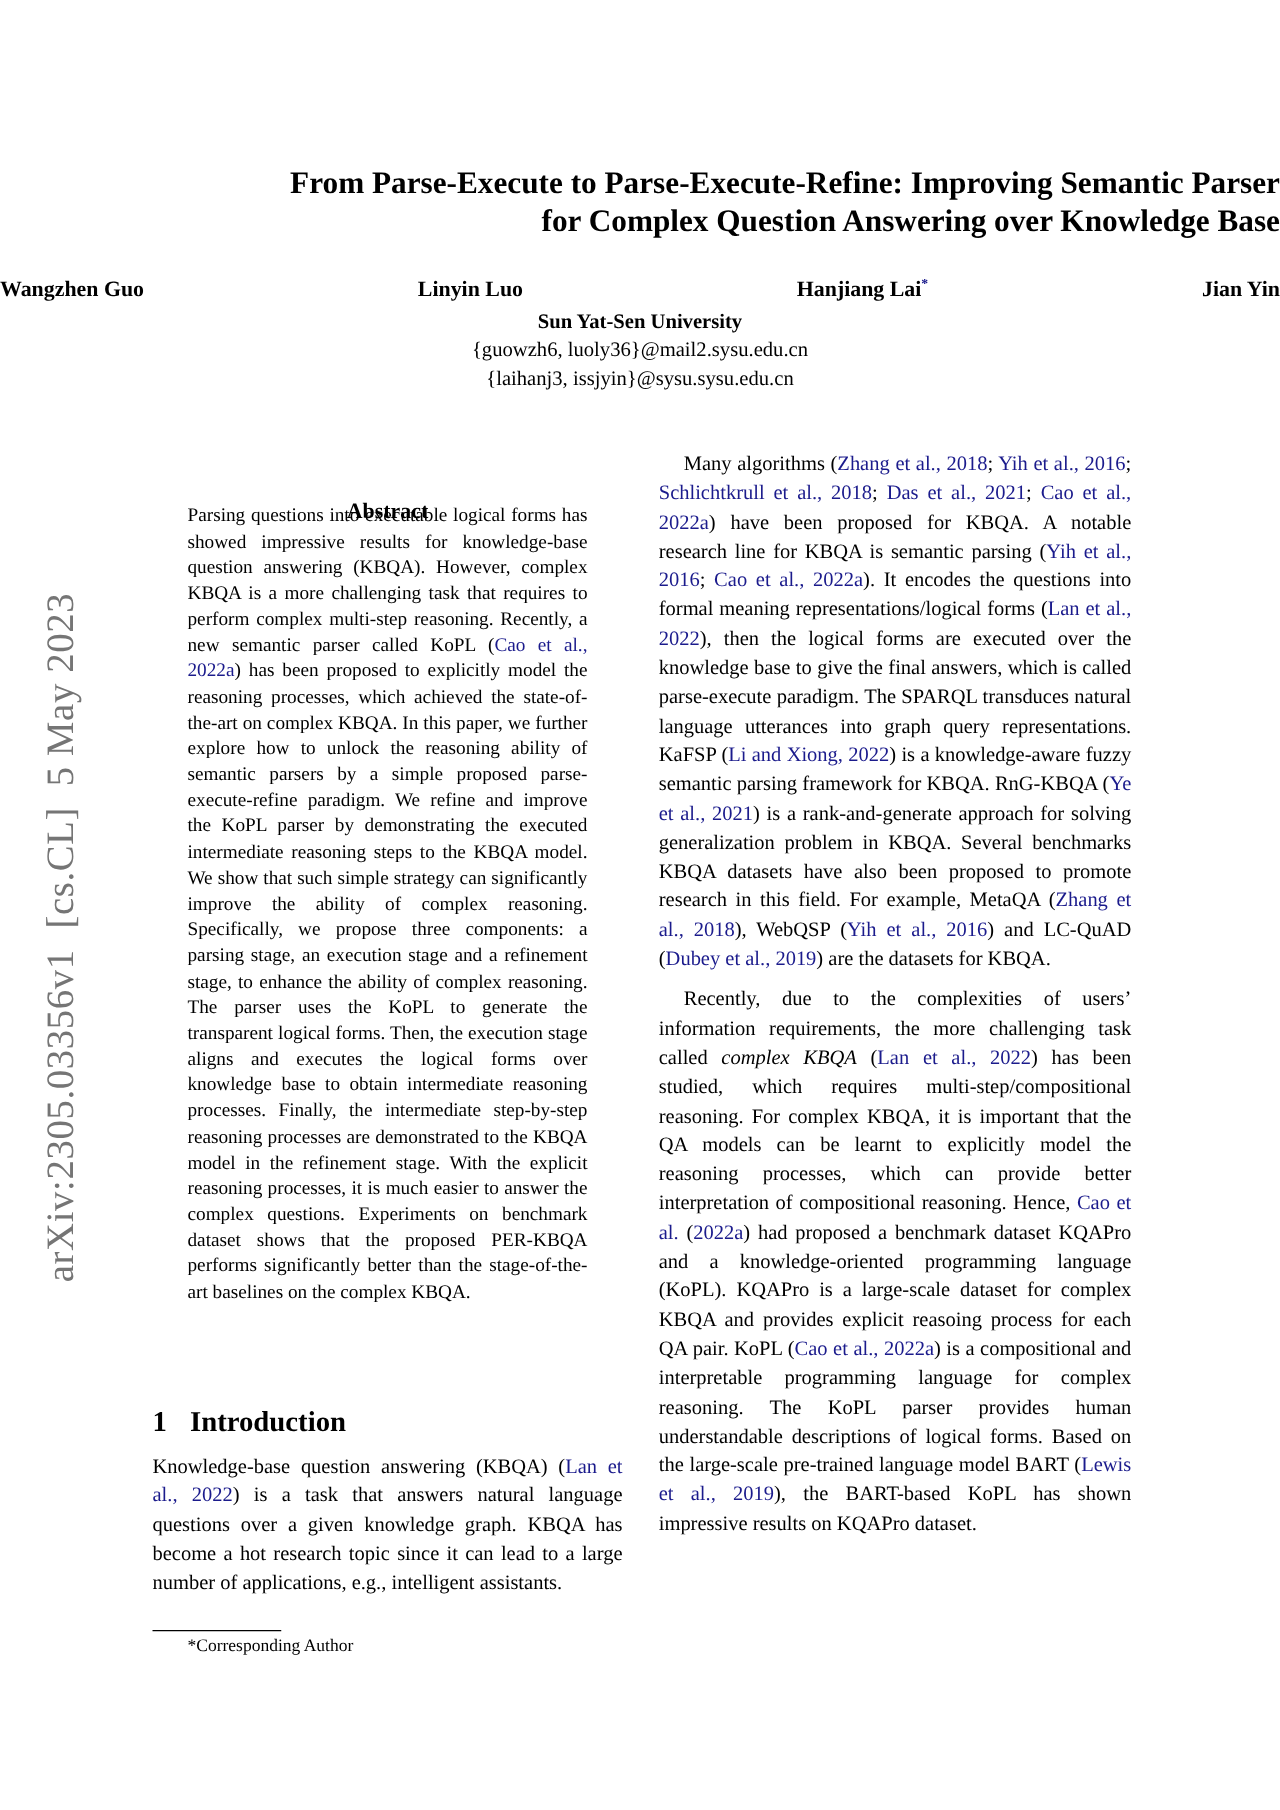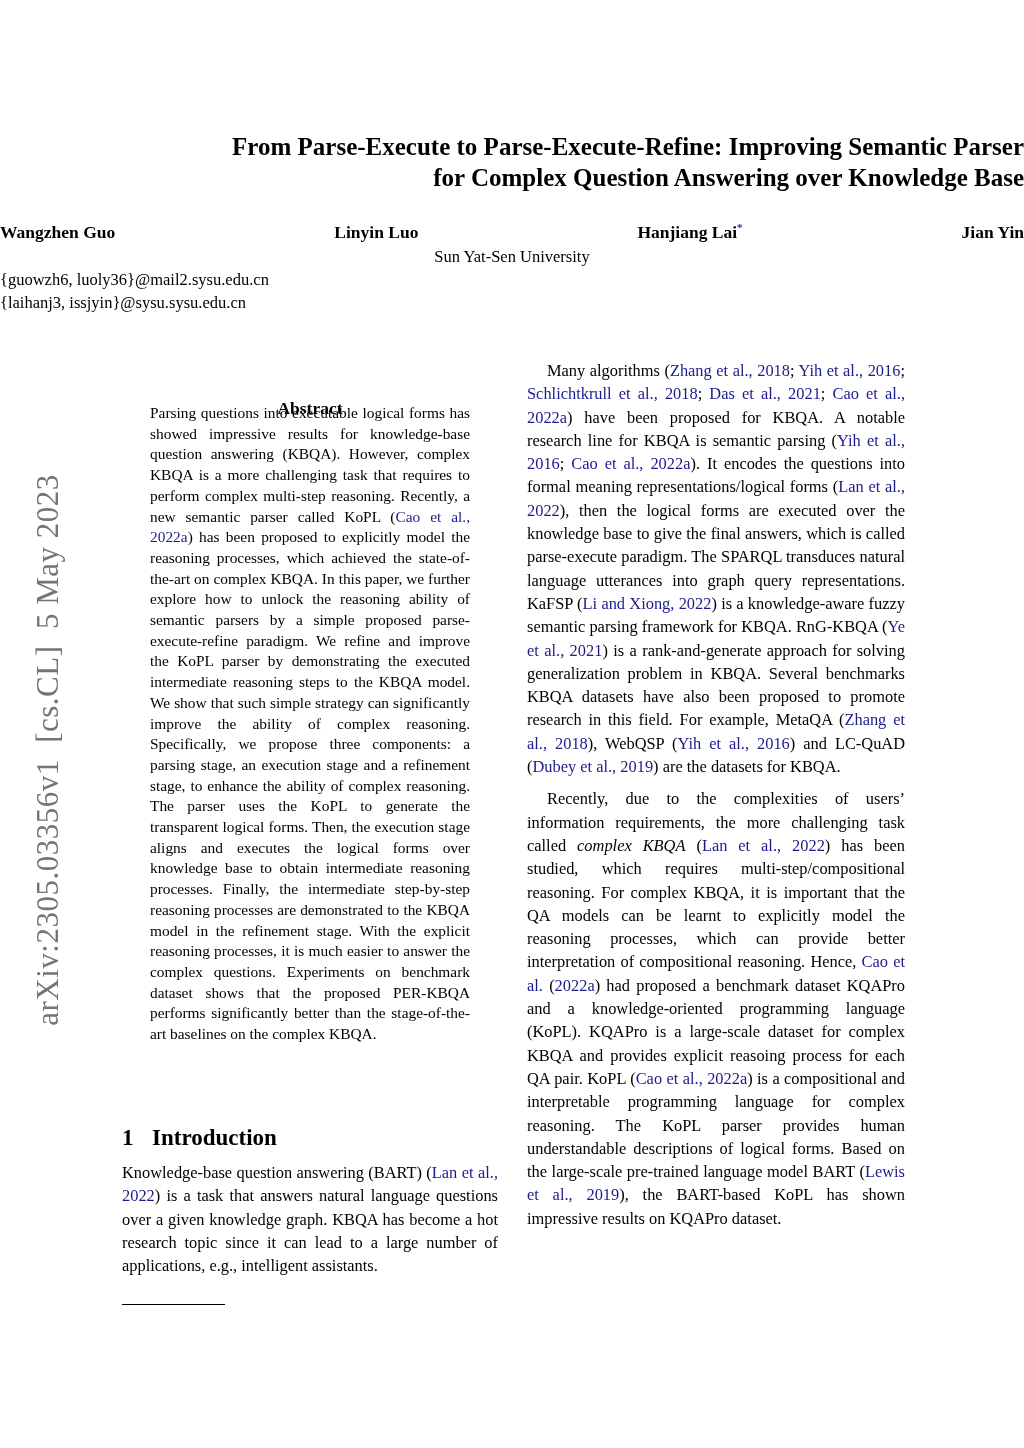--- a/index.html
+++ b/index.html
@@ -33,25 +33,25 @@
     font-weight:bold;font-size:25px;line-height:31px;
   }
   .authors{
     position:absolute;top:221px;left:0;right:0;
     display:flex;justify-content:space-between;gap:32px;
     font-weight:bold;font-size:17.5px;
   }
   .author sup{color:var(--link-color);font-size:11px;}
   .affiliation{
     position:absolute;top:247px;left:0;right:0;
-    text-align:center;font-size:16.5px;
+    text-align:center;font-size:16.5px;font-weight:bold;
   }
   .email{
     position:absolute;left:0;right:0;
-    text-align:left;font-size:16.5px;
+    text-align:center;font-size:16.5px;
   }
   .email.e1{top:270px;}
   .email.e2{top:293px;}
   
   .col-left{position:absolute;left:122px;top:362px;width:376px;}
   .col-right{
     position:absolute;left:527px;top:359px;width:378px;
     font-size:16.4px;line-height:23.3px;
     text-align:justify;hyphens:auto;
   }
@@ -104,24 +104,25 @@
   <div class="email e1">{guowzh6, luoly36}@mail2.sysu.edu.cn</div>
   <div class="email e2">{laihanj3, issjyin}@sysu.sysu.edu.cn</div>
 
   <div class="col-left">
     <div class="abstract-heading">Abstract</div>
     <div class="abstract-body"><span>Parsing questions into executable logical forms has showed impressive results for knowledge-base question answering (KBQA). However, complex KBQA is a more challenging task that requires to perform complex multi-step reasoning. Recently, a new semantic parser called KoPL (</span><span class="seg-link">Cao et al., 2022a</span><span>) has been proposed to explicitly model the reasoning processes, which achieved the state-of-the-art on complex KBQA. In this paper, we further explore how to unlock the reasoning ability of semantic parsers by a simple proposed parse-execute-refine paradigm. We refine and improve the KoPL parser by demonstrating the executed intermediate reasoning steps to the KBQA model. We show that such simple strategy can significantly improve the ability of complex reasoning. Specifically, we propose three components: a parsing stage, an execution stage and a refinement stage, to enhance the ability of complex reasoning. The parser uses the KoPL to generate the transparent logical forms. Then, the execution stage aligns and executes the logical forms over knowledge base to obtain intermediate reasoning processes. Finally, the intermediate step-by-step reasoning processes are demonstrated to the KBQA model in the refinement stage. With the explicit reasoning processes, it is much easier to answer the complex questions. Experiments on benchmark dataset shows that the proposed PER-KBQA performs significantly better than the stage-of-the-art baselines on the complex KBQA.</span></div>
 
     <div class="intro-heading">
       <span class="intro-number">1</span><span>Introduction</span>
     </div>
-    <div class="intro-body"><span>Knowledge-base question answering (BART) (</span><span class="seg-link">Lan et al., 2022</span><span>) is a task that answers natural language questions over a given knowledge graph. KBQA has become a hot research topic since it can lead to a large number of applications, e.g., intelligent assistants.</span></div>
+    <div class="intro-body"><span>Knowledge-base question answering (KBQA) (</span><span class="seg-link">Lan et al., 2022</span><span>) is a task that answers natural language questions over a given knowledge graph. KBQA has become a hot research topic since it can lead to a large number of applications, e.g., intelligent assistants.</span></div>
 
     <div class="footnote">
       <hr class="footnote-rule">
+      <div class="footnote-text">*Corresponding Author</div>
     </div>
   </div>
 
   <div class="col-right">
     <p><span>Many algorithms (</span><span class="seg-link">Zhang et al., 2018</span><span>; </span><span class="seg-link">Yih et al., 2016</span><span>; </span><span class="seg-link">Schlichtkrull et al., 2018</span><span>; </span><span class="seg-link">Das et al., 2021</span><span>; </span><span class="seg-link">Cao et al., 2022a</span><span>) have been proposed for KBQA. A notable research line for KBQA is semantic parsing (</span><span class="seg-link">Yih et al., 2016</span><span>; </span><span class="seg-link">Cao et al., 2022a</span><span>). It encodes the questions into formal meaning representations/logical forms (</span><span class="seg-link">Lan et al., 2022</span><span>), then the logical forms are executed over the knowledge base to give the final answers, which is called parse-execute paradigm. The SPARQL transduces natural language utterances into graph query representations. KaFSP (</span><span class="seg-link">Li and Xiong, 2022</span><span>) is a knowledge-aware fuzzy semantic parsing framework for KBQA. RnG-KBQA (</span><span class="seg-link">Ye et al., 2021</span><span>) is a rank-and-generate approach for solving generalization problem in KBQA. Several benchmarks KBQA datasets have also been proposed to promote research in this field. For example, MetaQA (</span><span class="seg-link">Zhang et al., 2018</span><span>), WebQSP (</span><span class="seg-link">Yih et al., 2016</span><span>) and LC-QuAD (</span><span class="seg-link">Dubey et al., 2019</span><span>) are the datasets for KBQA.</span></p>
     <p><span>Recently, due to the complexities of users’ information requirements, the more challenging task called </span><span class="seg-italic">complex KBQA</span><span> (</span><span class="seg-link">Lan et al., 2022</span><span>) has been studied, which requires multi-step/compositional reasoning. For complex KBQA, it is important that the QA models can be learnt to explicitly model the reasoning processes, which can provide better interpretation of compositional reasoning. Hence, </span><span class="seg-link">Cao et al.</span><span> (</span><span class="seg-link">2022a</span><span>) had proposed a benchmark dataset KQAPro and a knowledge-oriented programming language (KoPL). KQAPro is a large-scale dataset for complex KBQA and provides explicit reasoing process for each QA pair. KoPL (</span><span class="seg-link">Cao et al., 2022a</span><span>) is a compositional and interpretable programming language for complex reasoning. The KoPL parser provides human understandable descriptions of logical forms. Based on the large-scale pre-trained language model BART (</span><span class="seg-link">Lewis et al., 2019</span><span>), the BART-based KoPL has shown impressive results on KQAPro dataset.</span></p>
   </div>
 
 </div>
 

